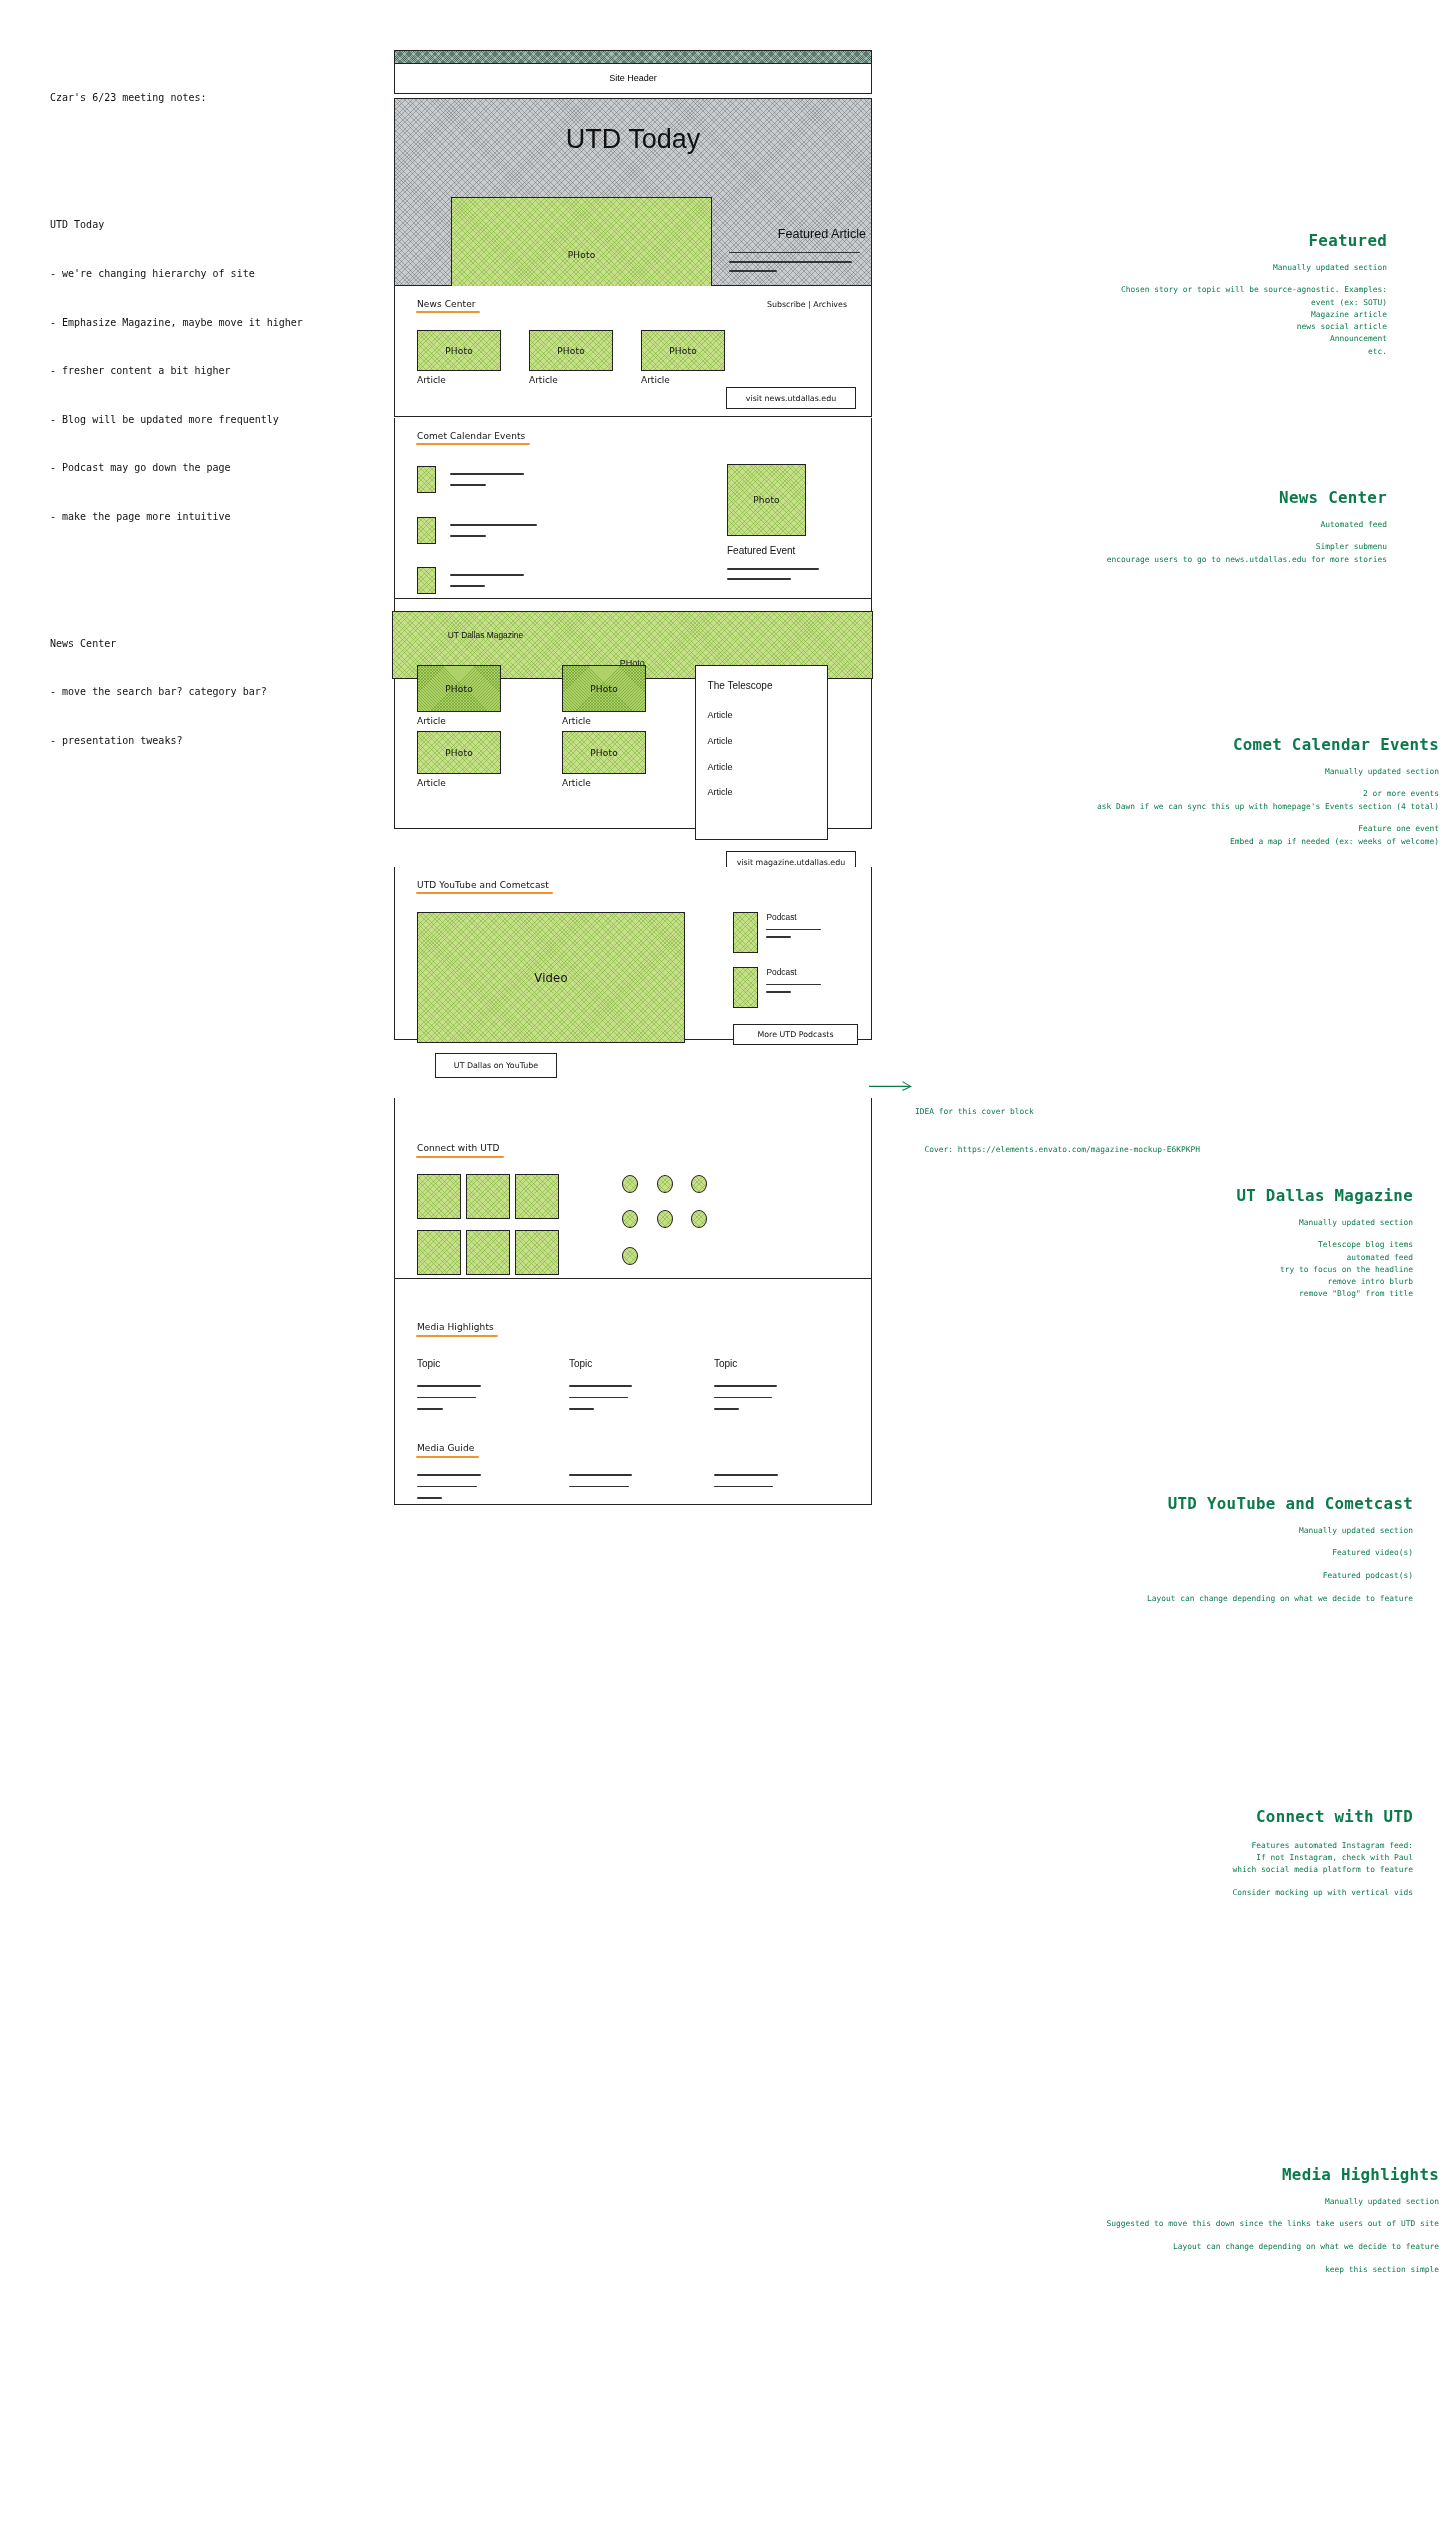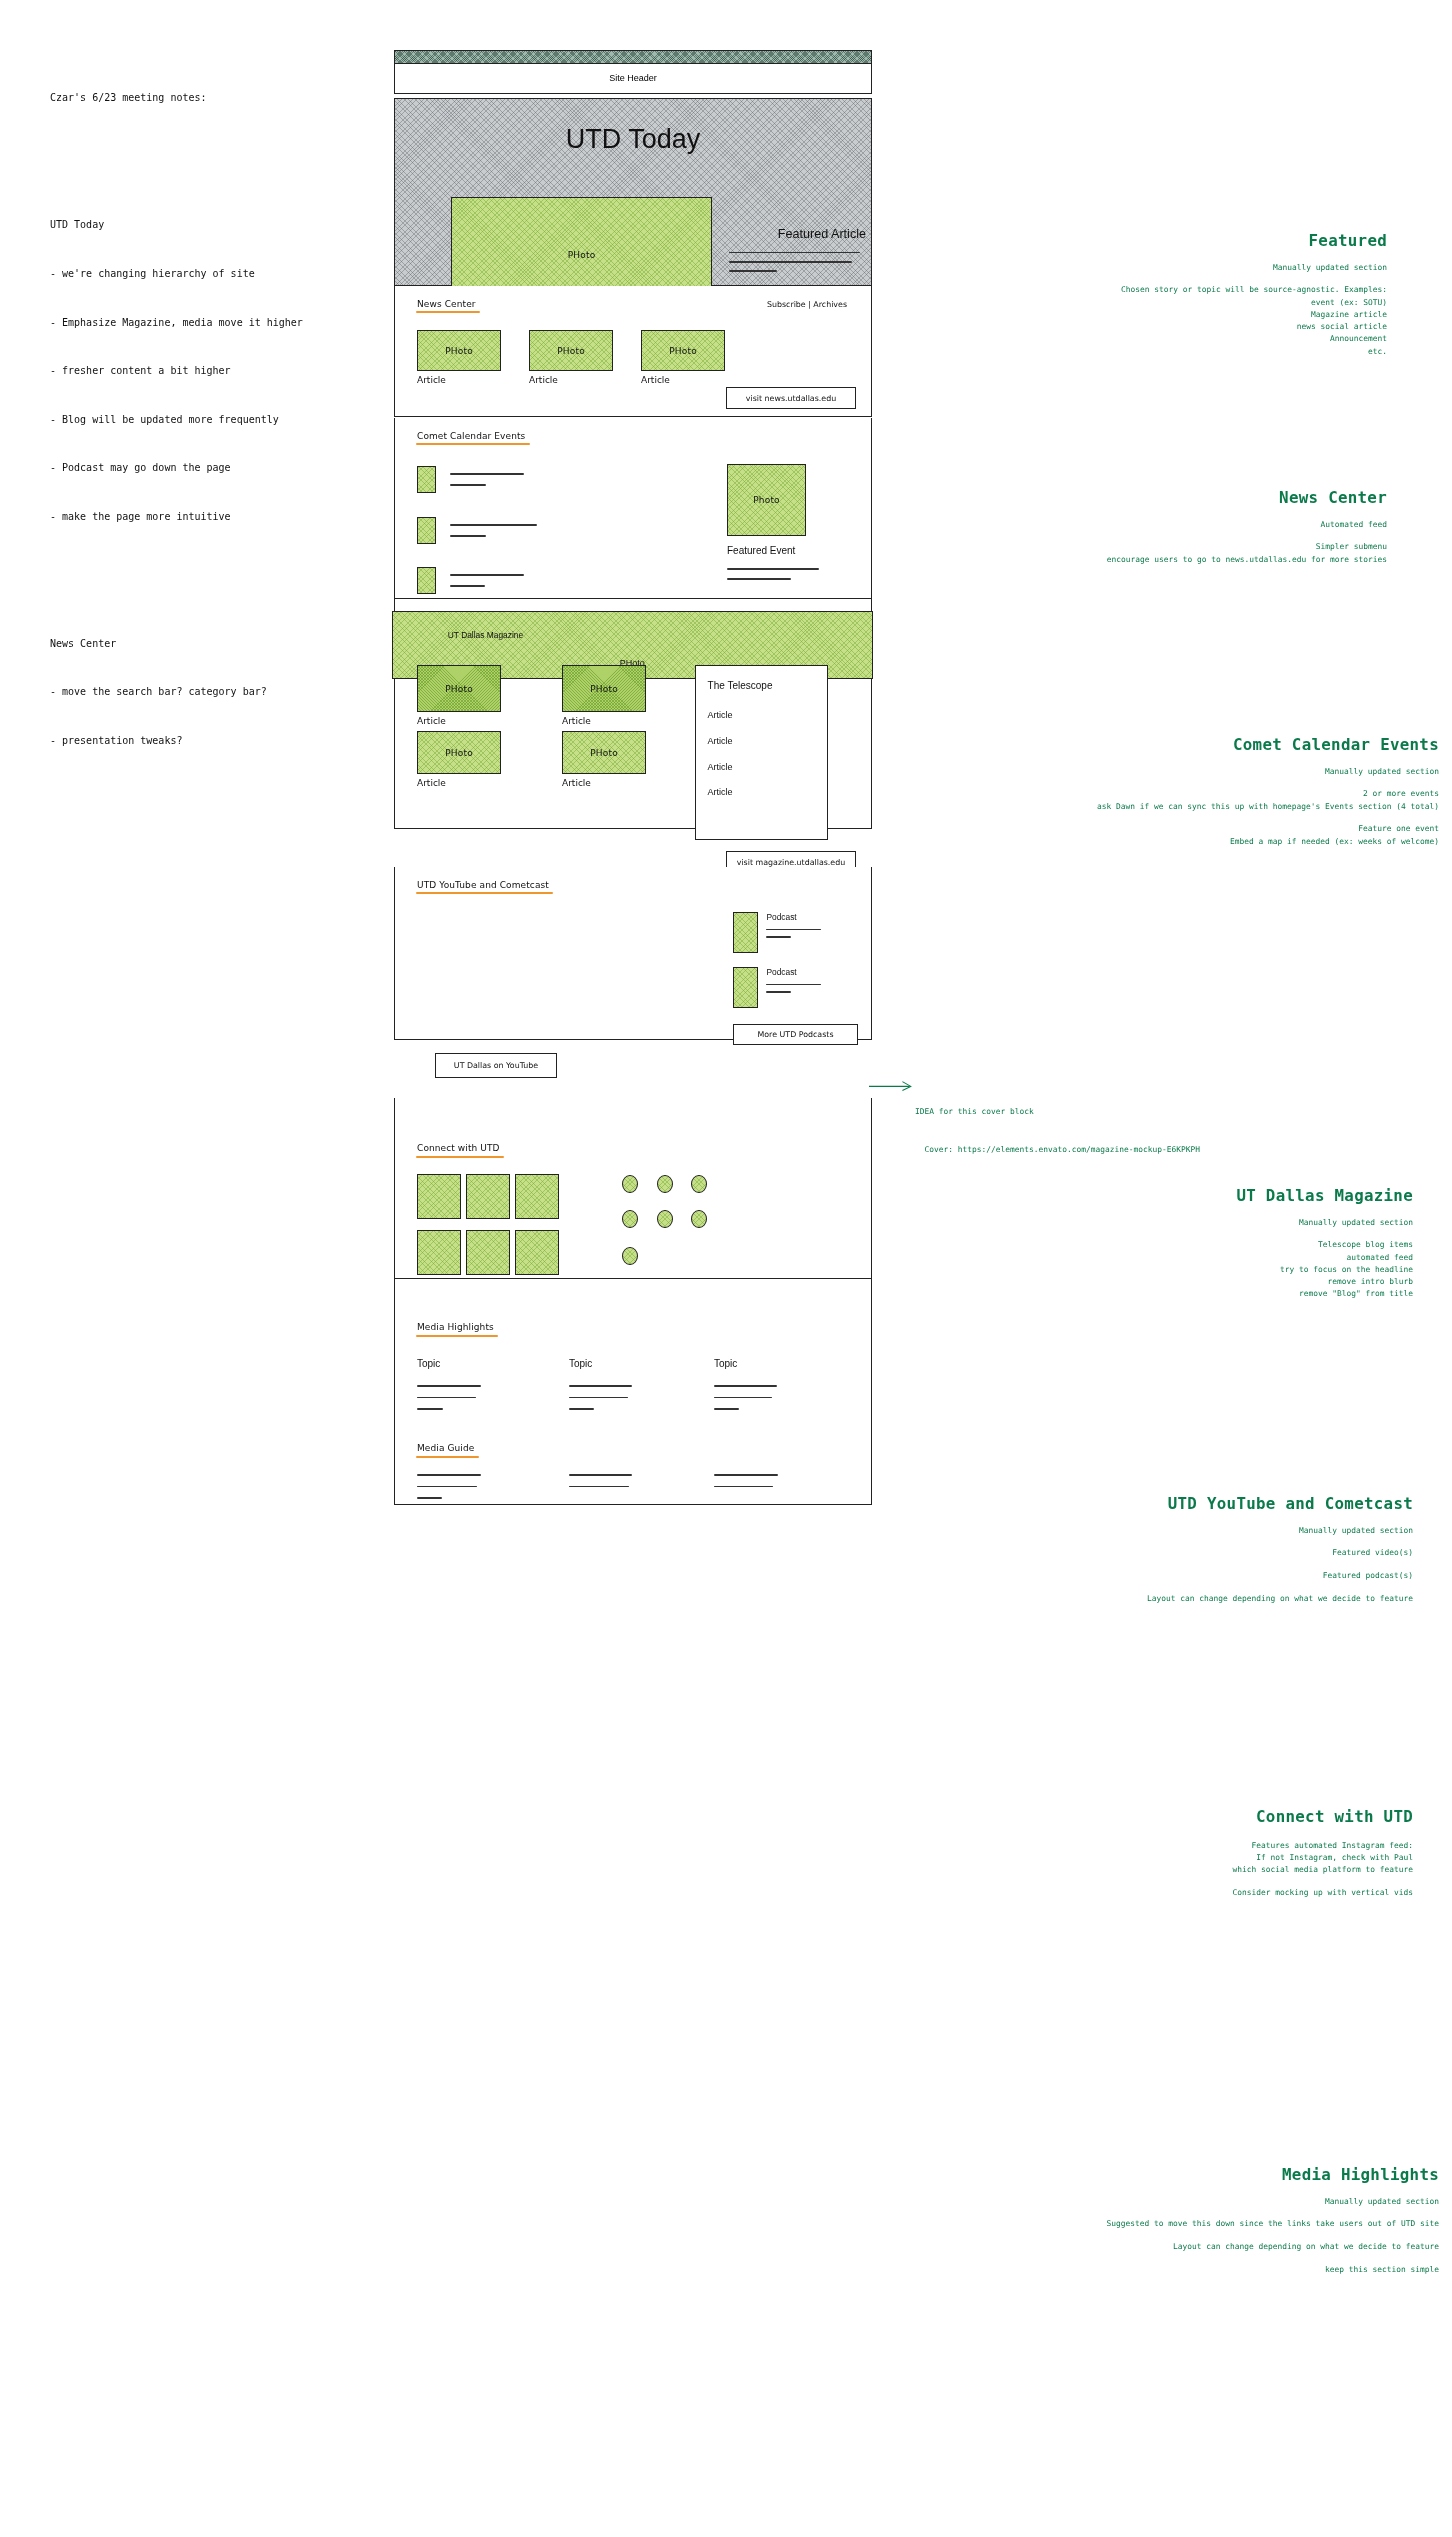--- a/index.html
+++ b/index.html
@@ -100,21 +100,21 @@
 </style>
 </head>
 <body>
 
 <div id="notes">
   <div class="nline">Czar's 6/23 meeting notes:</div>
   <div style="height:13.7px"></div>
   <div class="nblock">
     <div class="nline">UTD Today</div>
     <div class="nline">- we're changing hierarchy of site</div>
-    <div class="nline">- Emphasize Magazine, media move it higher</div>
+    <div class="nline">- Emphasize Magazine, maybe move it higher</div>
     <div class="nline">- fresher content a bit higher</div>
     <div class="nline">- Blog will be updated more frequently</div>
     <div class="nline">- Podcast may go down the page</div>
     <div class="nline">- make the page more intuitive</div>
   </div>
   <div class="nblock">
     <div class="nline">News Center</div>
     <div class="nline">- move the search bar? category bar?</div>
     <div class="nline">- presentation tweaks?</div>
   </div>
@@ -249,20 +249,23 @@
       <div class="hand" style="position:absolute;left:11.6px;top:96px;font-size:9px;color:#111;">Article</div>
       <div class="hand" style="position:absolute;left:11.6px;top:121px;font-size:9px;color:#111;">Article</div>
     </div>
 
     <div class="btn" style="position:absolute;left:331px;top:252px;width:130px;height:22px;">visit magazine.utdallas.edu</div>
   </div>
 
   <div class="sec" style="position:absolute;left:0;top:817px;width:478px;height:173px;">
     <span class="sec-title" style="position:absolute;left:22px;top:12.6px;">UTD YouTube and Cometcast</span>
 
+    <div class="hatch-green" style="position:absolute;left:22px;top:45px;width:268px;height:131px;border:1.1px solid #222;">
+      <div class="ph-label" style="font-size:11.6px;">Video</div>
+    </div>
 
     <div style="position:absolute;left:338px;top:45px;display:flex;gap:8.4px;">
       <div class="hatch-green" style="width:25px;height:41px;border:1.1px solid #222;"></div>
       <div>
         <div class="hand" style="font-size:8.4px;color:#111;">Podcast</div>
         <div class="rule" style="width:55px;margin-top:6.8px;"></div>
         <div class="rule" style="width:25px;margin-top:5.8px;"></div>
       </div>
     </div>
 

